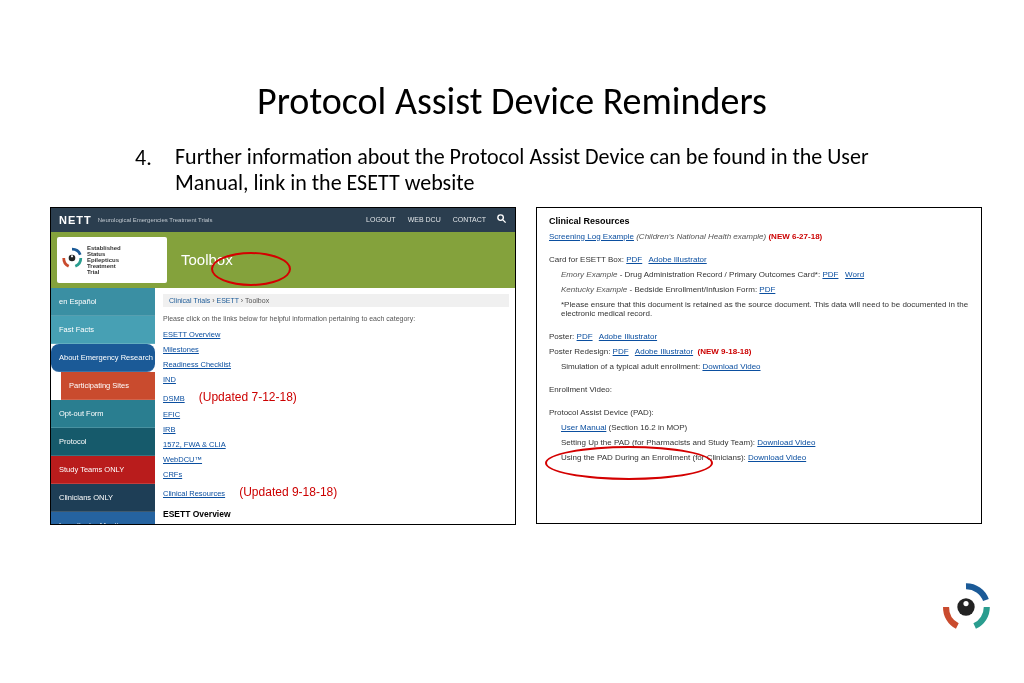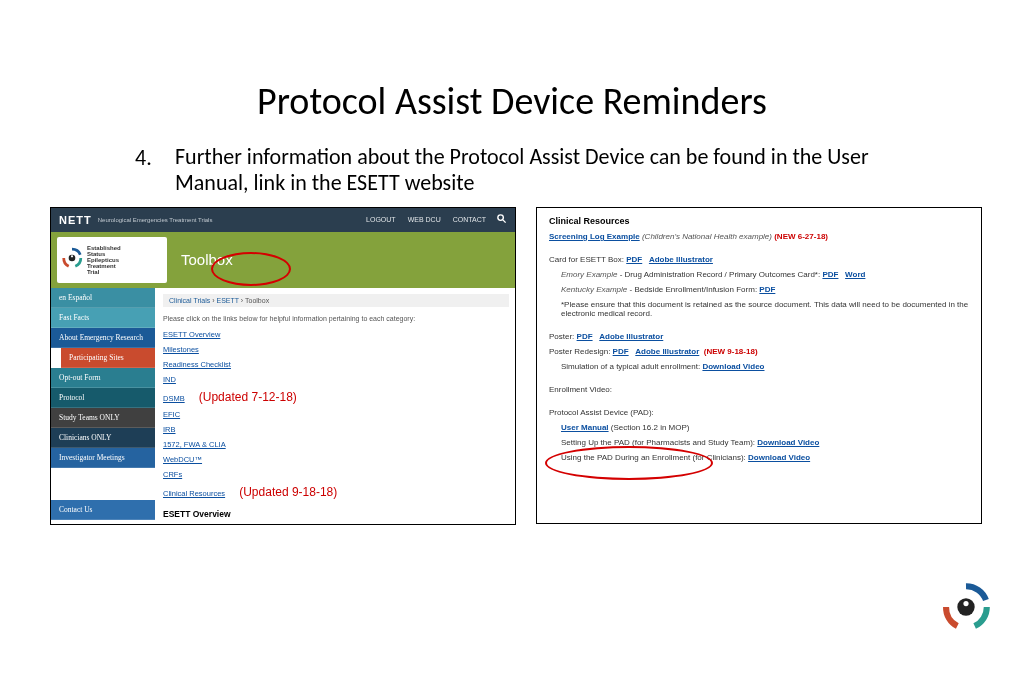--- a/index.html
+++ b/index.html
@@ -81,36 +81,35 @@
   .greenband .logo-badge .txt { line-height: 1; font-weight: bold; font-size: 6px; }
   .greenband .page-head {
     color: #fff; font-size: 15px; font-weight: 500; margin-left: 14px;
   }
   .sidebar {
     position: absolute;
     left: 0; top: 80px;
     width: 104px;
   }
   .sidebar .item {
-    height: 20px;
+    height: 28px;
     color: #fff;
     font-size: 7.5px;
     display: flex;
     align-items: center;
     padding-left: 8px;
     border-bottom: 1px solid rgba(255,255,255,.15);
-    font-family: Liberation Serif, serif;
   }
   .c-teal   { background: #3a8fa3; }
   .c-teal2  { background: #47a0b4; }
-  .c-blue   { background: #1b5a97; }
+  .c-blue   { background: #1b5a97; border-radius: 8px; }
   .c-red    { background: #c94b2e; margin-left: 10px; }
   .c-teal3  { background: #2a7e90; }
   .c-dteal  { background: #165a6b; }
-  .c-navy   { background: #404040; }
+  .c-navy   { background: #b91c1c; }
   .c-dblue  { background: #1e3e56; }
   .c-blue2  { background: #2563a0; }
   .c-blue3  { background: #2f6fad; margin-top: 32px; }
 
   .content-left {
     position: absolute;
     left: 112px; top: 86px; right: 6px;
     font-size: 7.5px;
     color: #333;
   }
@@ -146,21 +145,21 @@
     font-family: Arial, Helvetica, sans-serif;
     font-size: 8px;
     color: #333;
     position: relative;
   }
   .panel-right .h {
     font-weight: bold; font-size: 9px; color: #000; margin-bottom: 4px;
   }
   .panel-right .row { margin: 6px 0; }
   .panel-right .indent { margin-left: 12px; }
-  .panel-right a { color: #0b4fa0; text-decoration: underline; font-weight: bold; }
+  .panel-right a { color: #0b4fa0; text-decoration: underline; }
   .panel-right .ital { font-style: italic; color: #555; }
   .panel-right .redb { color: #c00; font-weight: bold; }
   .panel-right .sec { margin-top: 14px; }
   .circ2 {
     position: absolute;
     border: 2.5px solid #d40000;
     border-radius: 50%;
     width: 168px; height: 34px;
     left: 8px; top: 238px;
     pointer-events: none;

